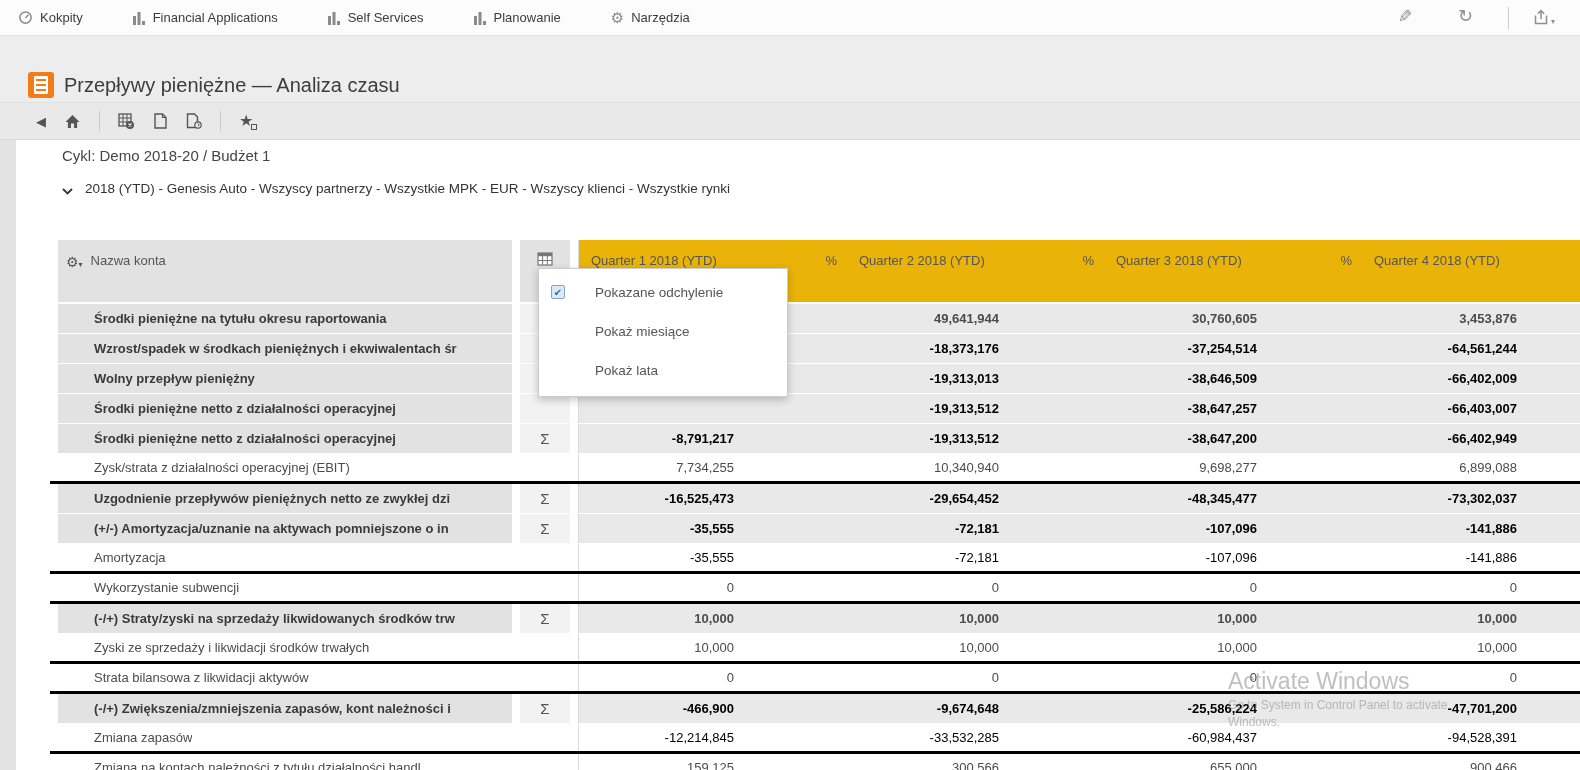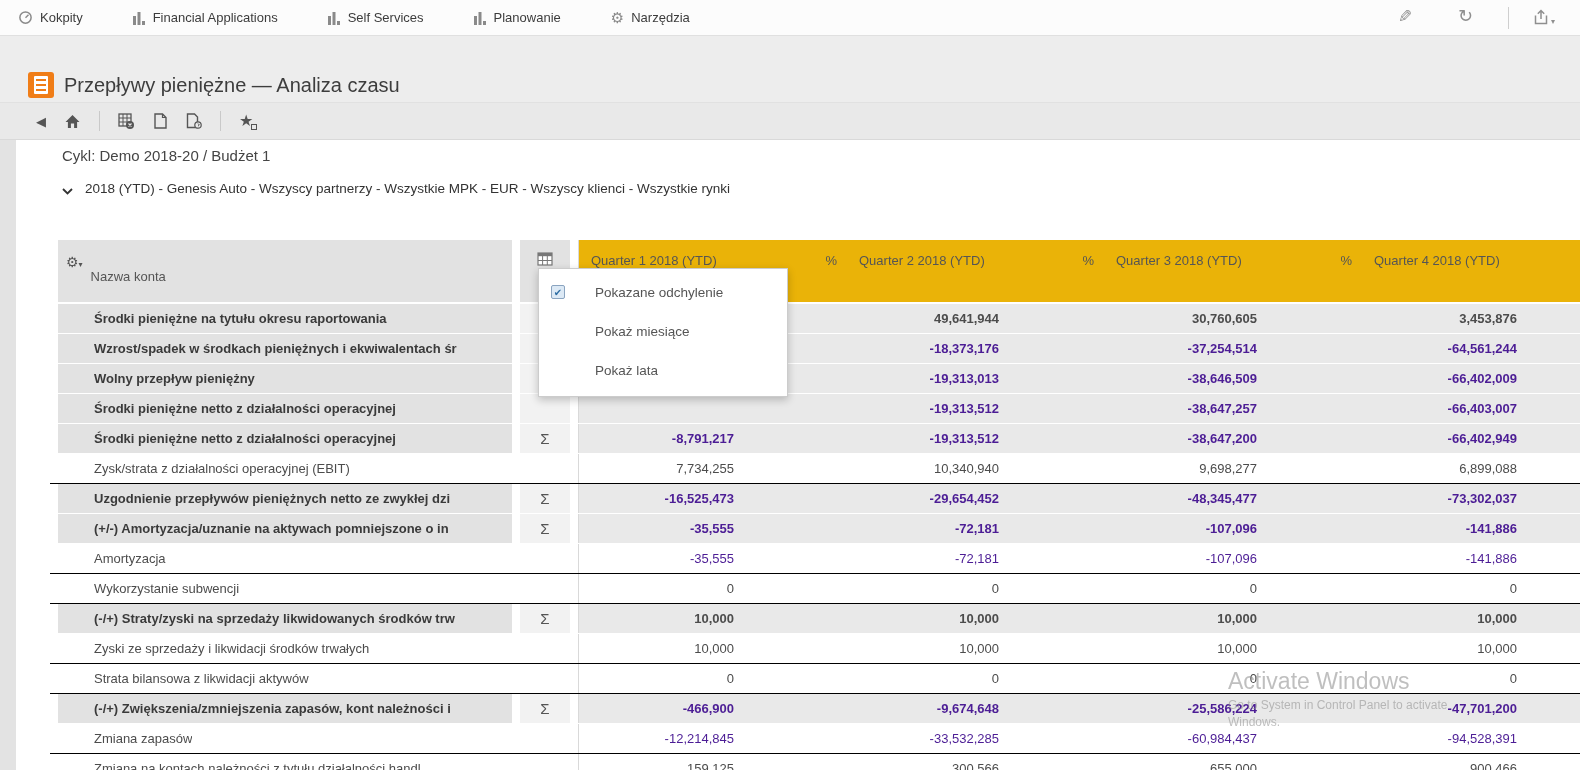--- a/index.html
+++ b/index.html
@@ -48,28 +48,28 @@
   .cell-name{display:flex;align-items:center;overflow:hidden;white-space:nowrap;padding-left:36px;margin-left:8px;}
   .thead .cell-name{background:#e2e2e2;align-items:flex-start;padding-top:13px;padding-left:8px;gap:8px;}
   .cell-sigma{display:flex;align-items:center;justify-content:center;font-size:15px;color:#555;}
   .thead .cell-sigma{background:#e2e2e2;align-items:flex-start;padding-top:12px;}
   .vals{display:grid;grid-template-columns:165px 103px 162px 95px 163px 95px 165px 1fr;border-left:1px solid #d9d9d9;}
   .thead .vals{background:#eab308;}
   .hq{font-size:13px;color:#555;padding:13px 0 0 12px;white-space:nowrap;overflow:hidden;}
   .hp{font-size:13px;color:#555;padding:13px 10px 0 0;text-align:right;}
   .val{font-size:13px;color:#4c4c4c;text-align:right;padding-right:10px;display:flex;align-items:center;justify-content:flex-end;}
   .name-label{font-size:13px;color:#4c4c4c;overflow:hidden;white-space:nowrap;}
-  .trow.dr{border-bottom:1px solid #000000;}
+  .trow.dr{border-bottom:3px solid #000000;}
   .trow.dr.group{border-bottom:1px solid #fff;}
   .trow.group .cell-name{background:#e2e2e2;}
   .trow.group .name-label{font-weight:bold;color:#3a3a3a;}
   .trow.group .vals{background:#e9e9e9;}
   .trow.group .cell-sigma{background:#f2f2f2;}
   .trow.group .val{font-weight:bold;}
-  .val.neg{color:#4c1d95;}
+  .val.neg{color:#000000;}
   .gear-sm{font-size:14px;color:#555;line-height:1;}
   .gear-caret{font-size:8px;color:#555;}
 
   
   .menu{position:absolute;left:538px;top:268px;width:250px;background:#fff;border:1px solid #ccc;
         box-shadow:0 3px 8px rgba(0,0,0,.22);z-index:40;padding-top:4px;padding-bottom:6px;}
   .mi{position:relative;height:39px;display:flex;align-items:center;padding-left:56px;font-size:13.5px;color:#555;cursor:pointer;}
   .mi.hl{background:#f0f0f0;height:36px;margin-bottom:4px;}
   .chk{position:absolute;left:12px;top:12px;width:14px;height:14px;background:#dce9f5;border:1px solid #8aa4c0;
        border-radius:2px;font-size:10px;color:#2d6da3;display:flex;align-items:center;justify-content:center;}
@@ -197,21 +197,21 @@
           <polyline points="1,1 5.5,5.5 10,1" fill="none" stroke="#333" stroke-width="1.8"></polyline>
         </svg>
     </span>
     <span class="filter-text">2018 (YTD) - Genesis Auto - Wszyscy partnerzy - Wszystkie MPK - EUR - Wszyscy klienci - Wszystkie rynki</span>
   </div>
 
   <div class="table">
     <div class="trow thead">
       <div class="cell-name">
         <span><span class="gear-sm">⚙</span><span class="gear-caret">▾</span></span>
-        <span class="name-label" style="color:#555;margin-top:16px;">Nazwa konta</span>
+        <span class="name-label" style="color:#555;">Nazwa konta</span>
       </div>
       <div></div>
       <div class="cell-sigma">
         <span>
           <svg width="16" height="14" viewBox="0 0 16 14">
               <rect x="1" y="1" width="14" height="12" fill="#fff" stroke="#777" stroke-width="1.2"></rect>
               <rect x="1" y="1" width="14" height="3.2" fill="#777"></rect>
               <line x1="5.6" y1="4" x2="5.6" y2="13" stroke="#777"></line>
               <line x1="10.3" y1="4" x2="10.3" y2="13" stroke="#777"></line>
               <line x1="1" y1="8.5" x2="15" y2="8.5" stroke="#777"></line>

